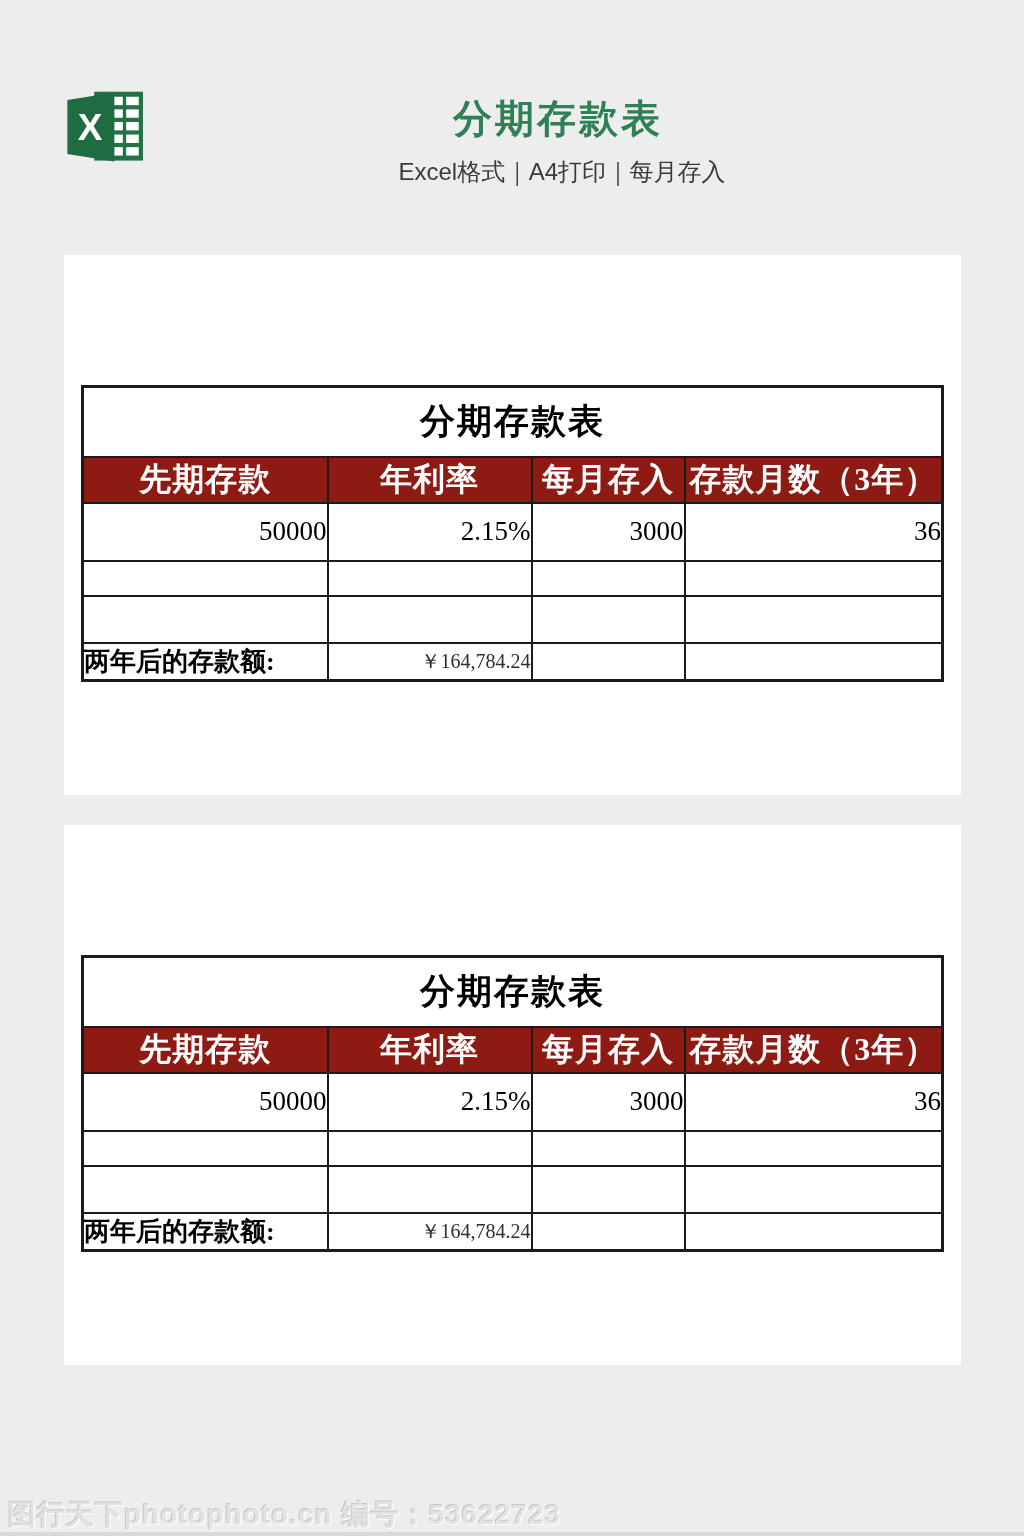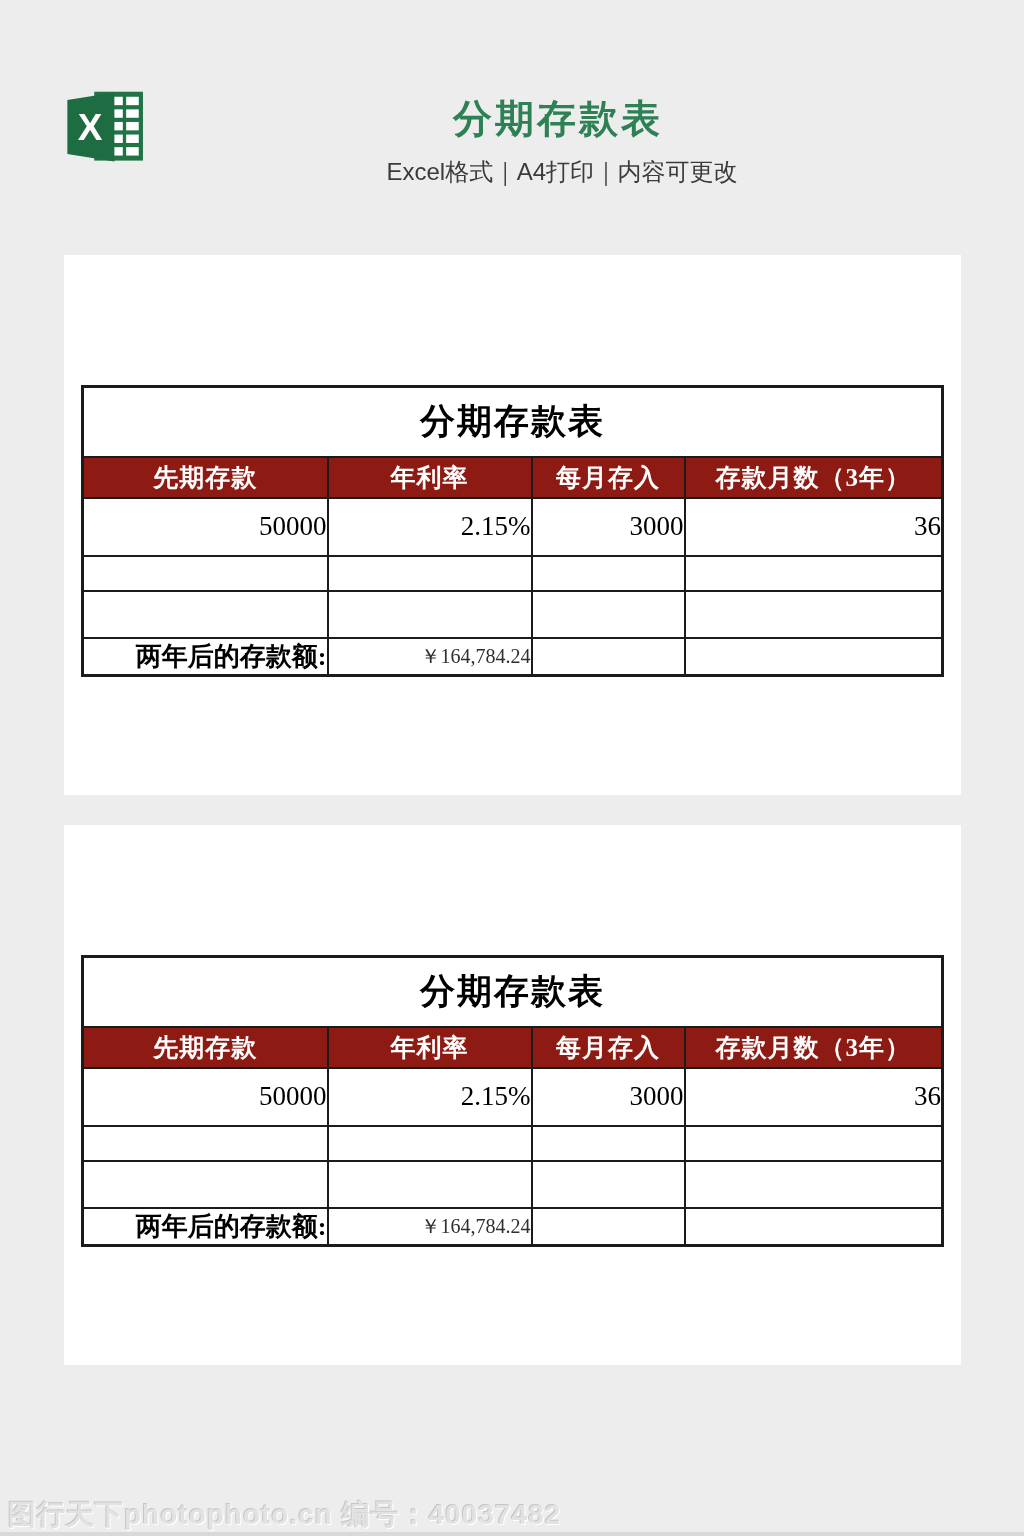--- a/index.html
+++ b/index.html
@@ -70,31 +70,31 @@
   tr.r-foot   { height: 38px; }
 
   td.t-title {
     text-align: center;
     font-size: 35px; font-weight: bold;
     letter-spacing: 2px;
   }
   tr.r-head th {
     background: #8e1b13;
     color: #ffffff;
-    font-size: 25px; font-weight: bold;
+    font-size: 32px; font-weight: bold;
     text-align: center;
     letter-spacing: 1px;
   }
   td.num {
     text-align: right;
     padding-right: 6px;
     font-size: 27px;
   }
   td.f-label {
-    text-align: right;
+    text-align: left;
     padding-left: 4px;
     font-size: 26px; font-weight: bold;
   }
   td.f-value {
     text-align: right;
     padding-right: 4px;
     font-size: 20px;
     color: #2f2f2f;
   }
 
@@ -135,21 +135,21 @@
     <rect x="41" y="70" width="10" height="10"></rect>
       <rect x="55" y="70" width="15" height="10"></rect>
       <rect x="74" y="70" width="15" height="10"></rect>
   </g>
 
   <polygon points="4,14 60,5 60,87 4,78" fill="#1e6c41"></polygon>
   <text x="31" y="61" text-anchor="middle" font-family="Liberation Sans, DejaVu Sans, sans-serif" font-size="44" font-weight="bold" fill="#ffffff">X</text>
 </svg>
 
 <div class="page-title">分期存款表</div>
-<div class="page-subtitle">Excel格式｜A4打印｜内容可更改</div>
+<div class="page-subtitle">Excel格式｜A4打印｜每月存入</div>
 
 <div class="panel panel-1">
   <table class="deposit">
     <colgroup>
         <col class="c1">
         <col class="c2">
         <col class="c3">
         <col class="c4">
       </colgroup>
     <tbody>
@@ -229,14 +229,14 @@
     <tr class="r-foot">
       <td class="f-label">两年后的存款额:</td>
       <td class="f-value">￥164,784.24</td>
       <td></td>
       <td></td>
     </tr>
   </tbody>
     </table>
 </div>
 
-<div class="watermark">图行天下photophoto.cn 编号：40037482</div>
+<div class="watermark">图行天下photophoto.cn 编号：53622723</div>
 <div class="bottom-strip"></div>
 
 </body></html>

